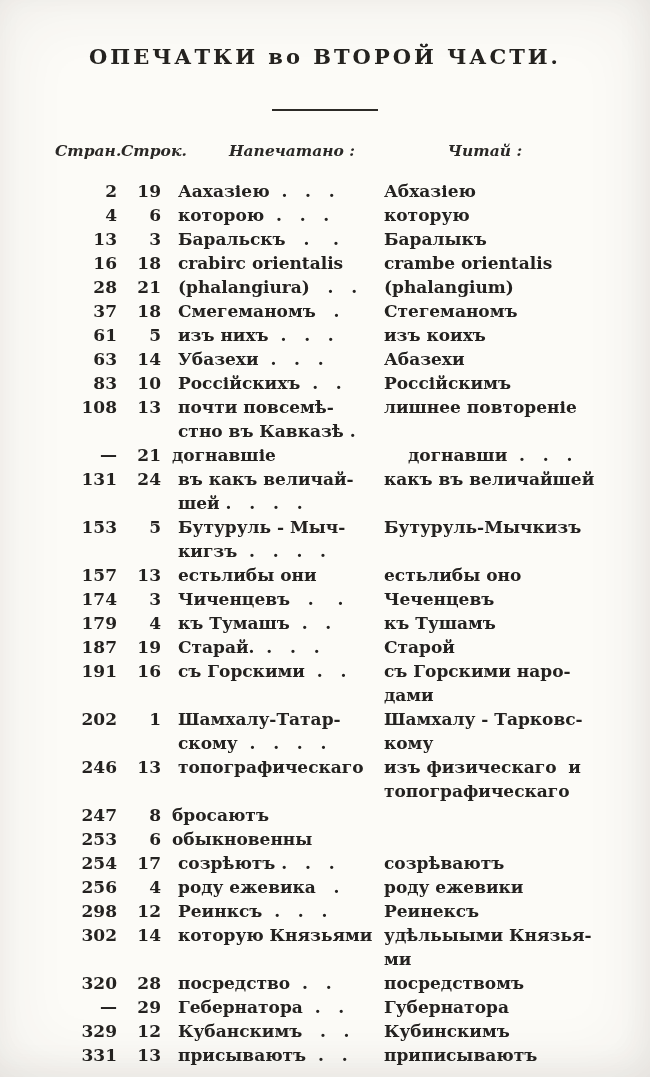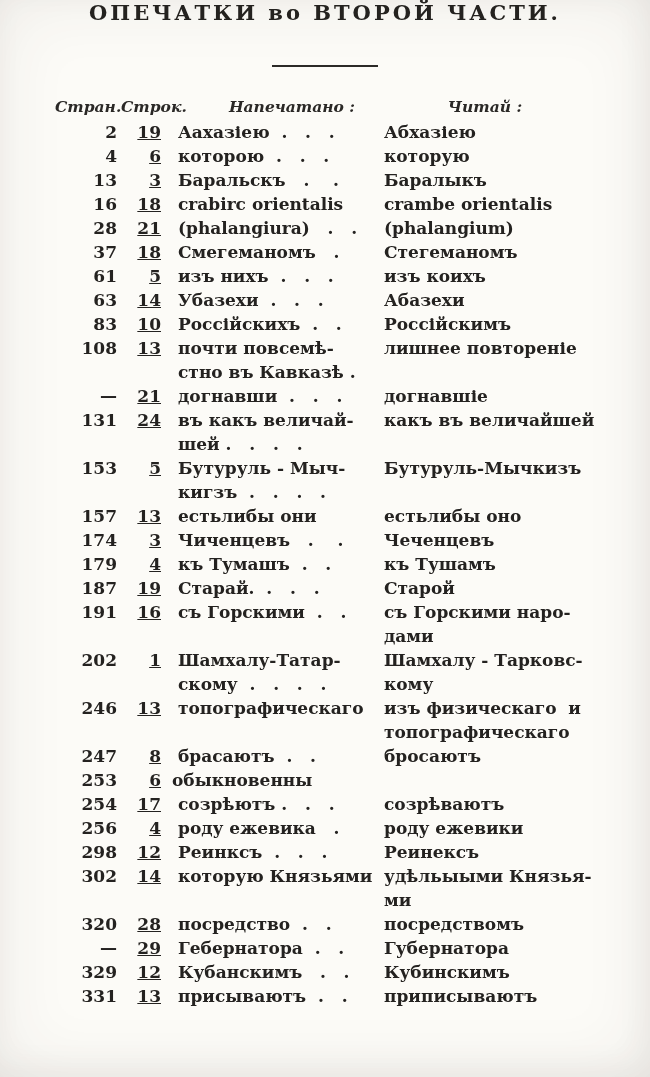--- a/index.html
+++ b/index.html
@@ -9,20 +9,21 @@
     margin:0 auto;
     background:#fcfbf7;
     box-shadow: inset 0 0 70px rgba(60,55,45,0.08), inset -6px -10px 30px rgba(60,55,45,0.06);
     font-family:"DejaVu Serif", "Liberation Serif", serif;
     color:#1e1c1a;
     box-sizing:border-box;
     overflow:hidden;
   }
   .title {
     margin:0;
+    padding-top:44px;
     text-align:center;
     font-size:21px;
     font-weight:bold;
     letter-spacing:3px;
     color:#24221f;
   }
   .rule {
     width:106px; height:2px;
     background:#2c2a27;
     margin:40px auto 0 auto;
@@ -30,38 +31,38 @@
   .table {
     margin:30px 0 0 55px;
     width:548px;
   }
   .thead {
     display:flex;
     font-style:italic;
     font-size:15.5px;
     font-weight:600;
     color:#2a2826;
-    margin-bottom:4px;
+    margin-bottom:19px;
   }
   .h-page   { width:66px; }
   .h-line   { width:62px; }
   .h-printed{ width:218px; text-align:center; }
   .h-correct{ flex:1; text-align:center; padding-right:34px; }
 
   .row {
     display:flex;
     align-items:flex-start;
     font-size:17px;
     font-weight:bold;
     line-height:24px;
     color:#242220;
   }
   .cell { box-sizing:border-box; }
   .c-page    { width:62px; text-align:right; }
-  .c-line    { width:44px; text-align:right;text-decoration:underline; }
+  .c-line    { width:44px; text-align:right; }
   .c-printed { width:212px; padding-left:17px; }
   .c-correct { flex:1; padding-left:11px; }
   .ln { white-space:pre; }
 </style>
 </head>
 <body>
 
 <div class="page">
   <h1 class="title">ОПЕЧАТКИ во ВТОРОЙ ЧАСТИ.</h1>
   <div class="rule"></div>
@@ -215,25 +216,25 @@
             <div class="ln">лишнее повтореніе</div>
           </div>
         </div>
         <div class="row">
           <div class="cell c-page">
             <div class="ln">—</div>
           </div>
           <div class="cell c-line">
             <div class="ln">21</div>
           </div>
+          <div class="cell c-correct">
+            <div class="ln">догнавшіе</div>
+          </div>
           <div class="cell c-printed">
             <div class="ln">догнавши  .   .   .</div>
-          </div>
-          <div class="cell c-correct">
-            <div class="ln">догнавшіе</div>
           </div>
         </div>
         <div class="row">
           <div class="cell c-page">
             <div class="ln">131</div>
           </div>
           <div class="cell c-line">
             <div class="ln">24</div>
           </div>
           <div class="cell c-printed">
@@ -360,23 +361,20 @@
             <div class="ln">изъ физическаго  и</div>
             <div class="ln">топографическаго</div>
           </div>
         </div>
         <div class="row">
           <div class="cell c-page">
             <div class="ln">247</div>
           </div>
           <div class="cell c-line">
             <div class="ln">8</div>
-          </div>
-          <div class="cell c-printed">
-            <div class="ln">брасаютъ  .   .</div>
           </div>
           <div class="cell c-correct">
             <div class="ln">бросаютъ</div>
           </div>
         </div>
         <div class="row">
           <div class="cell c-page">
             <div class="ln">253</div>
           </div>
           <div class="cell c-line">

